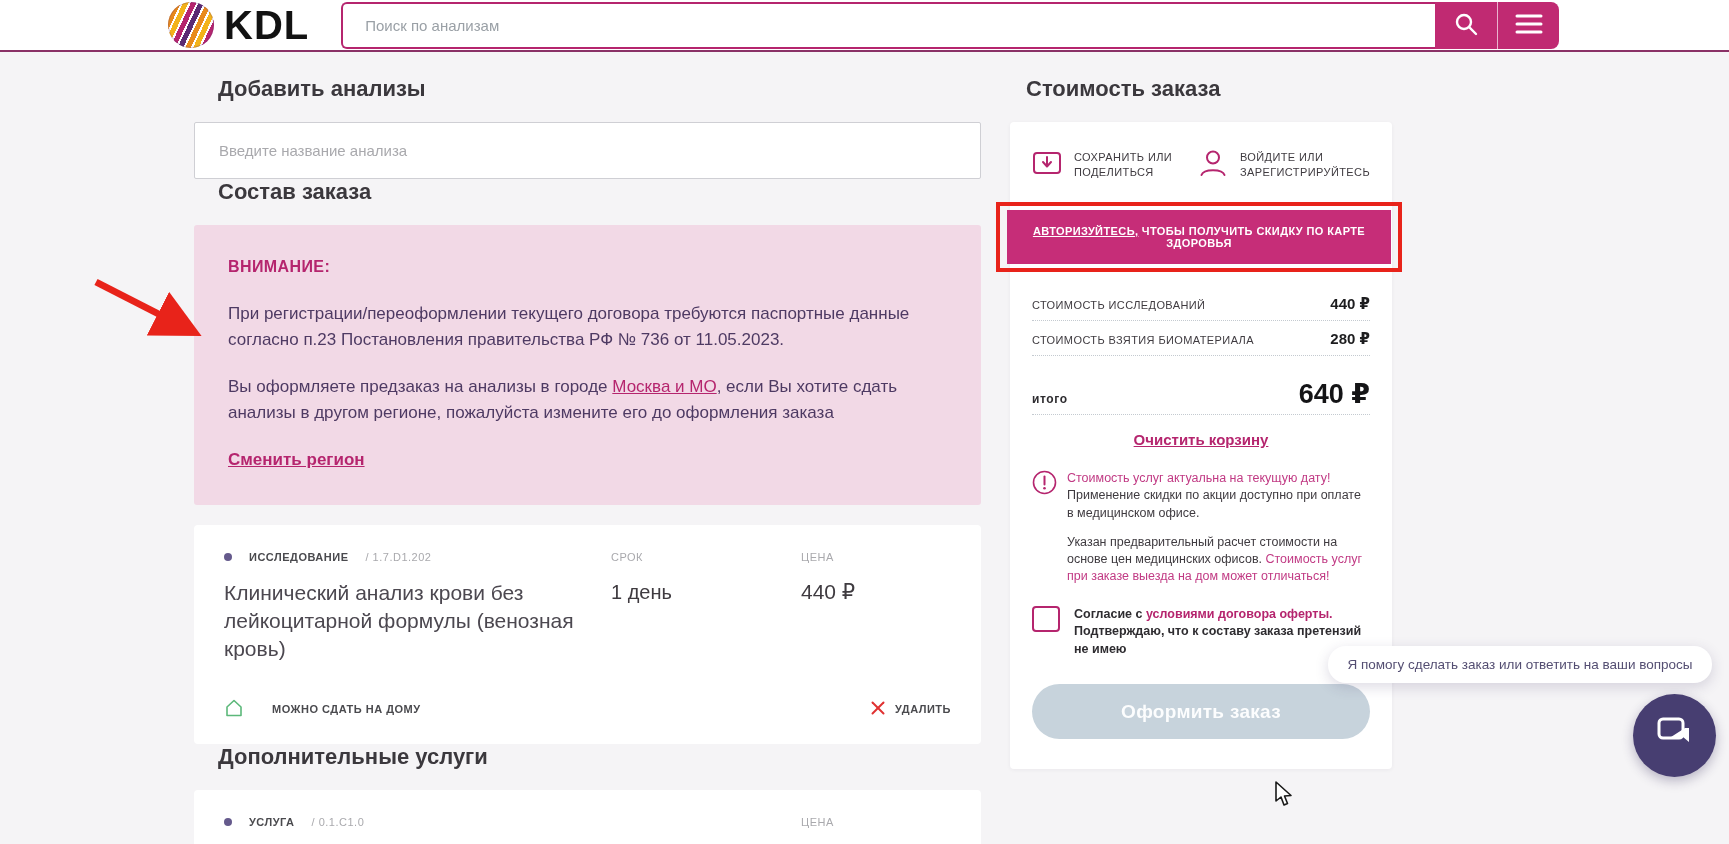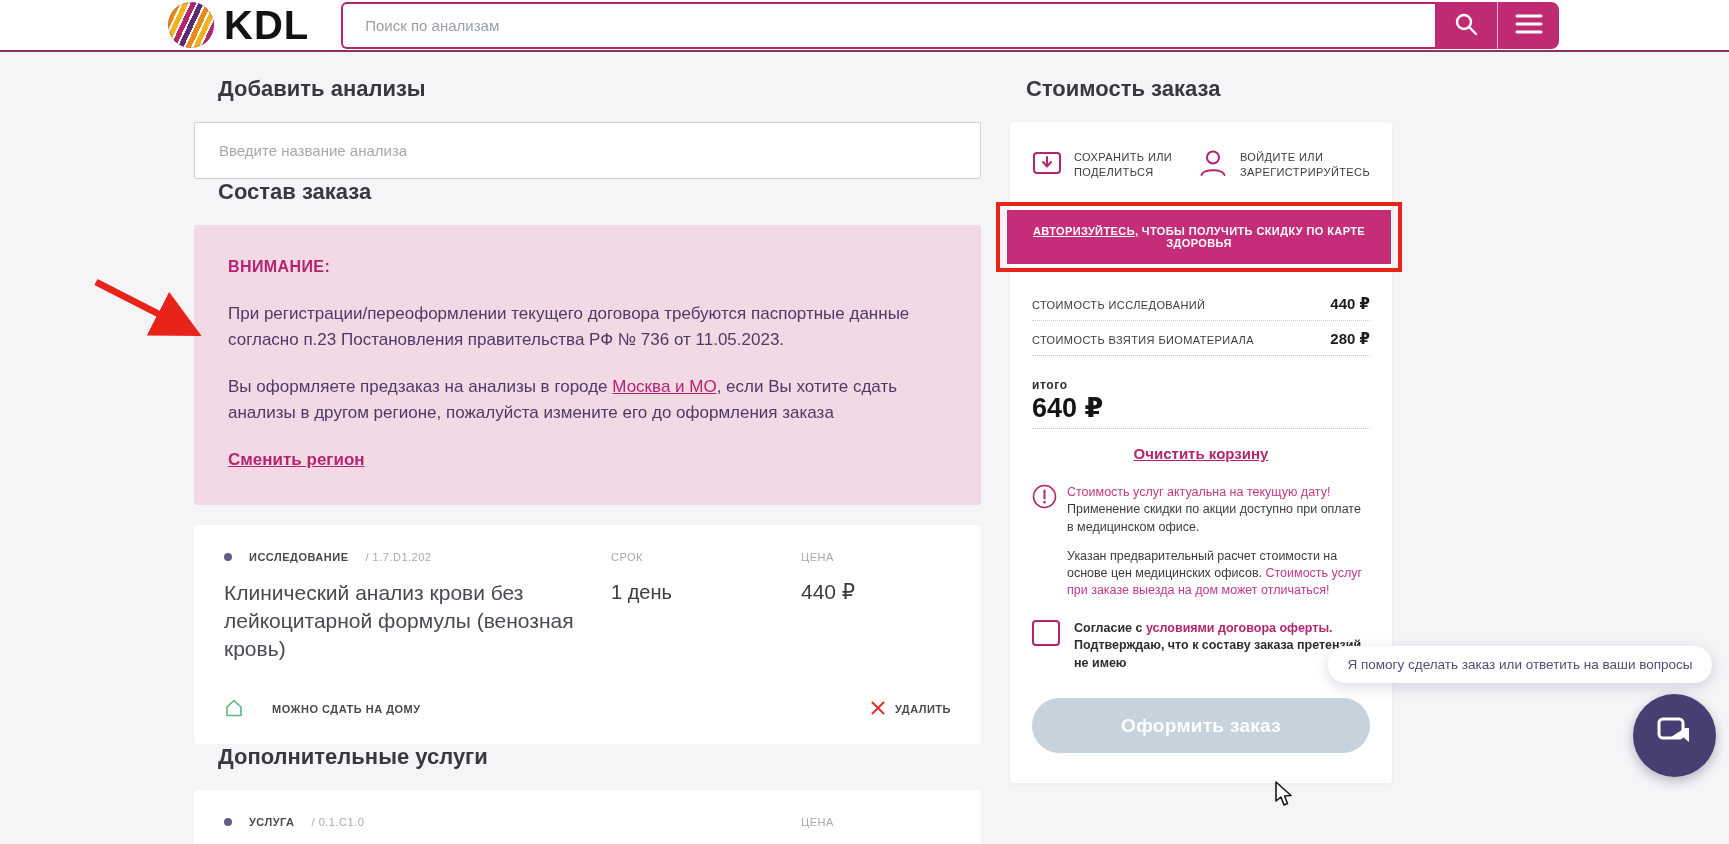--- a/index.html
+++ b/index.html
@@ -73,21 +73,21 @@
   .banner-annot { border:4px solid #e8231a; margin:6px -32px 14px -36px; padding:4px 7px; }
   .banner { background:#c62d78; color:#fff; text-align:center; padding:15px 14px; font-size:11px;
        font-weight:bold; letter-spacing:.4px; cursor:pointer; }
   .banner u { text-decoration:underline; }
 
   .cost-row { display:flex; justify-content:space-between; align-items:baseline;
        border-bottom:1px dotted #c4cad0; padding:9px 0 7px; }
   .cost-label { font-size:11px; letter-spacing:.4px; color:#3f3b40; }
   .cost-value { font-size:15px; font-weight:bold; color:#1d1d1f; }
   .total-row { display:flex; justify-content:space-between; align-items:baseline;
-       border-bottom:1px dotted #c4cad0; padding:22px 0 4px;flex-direction:column; }
+       border-bottom:1px dotted #c4cad0; padding:22px 0 4px; }
   .total-label { font-size:12px; font-weight:bold; letter-spacing:.6px; color:#2e2c30; }
   .total-value { font-size:27px; font-weight:bold; color:#141416; }
   .clear-cart { display:block; text-align:center; margin:16px auto 0; color:#b5256e; font-size:15px;
        font-weight:bold; text-decoration:underline; cursor:pointer; }
 
   .note { display:flex; gap:10px; margin-top:22px; }
   .note-text { font-size:12.5px; line-height:1.38; color:#3f3b40; }
   .note-text .accent { color:#c13a84; }
   .note-text p + p { margin-top:12px; }
 

